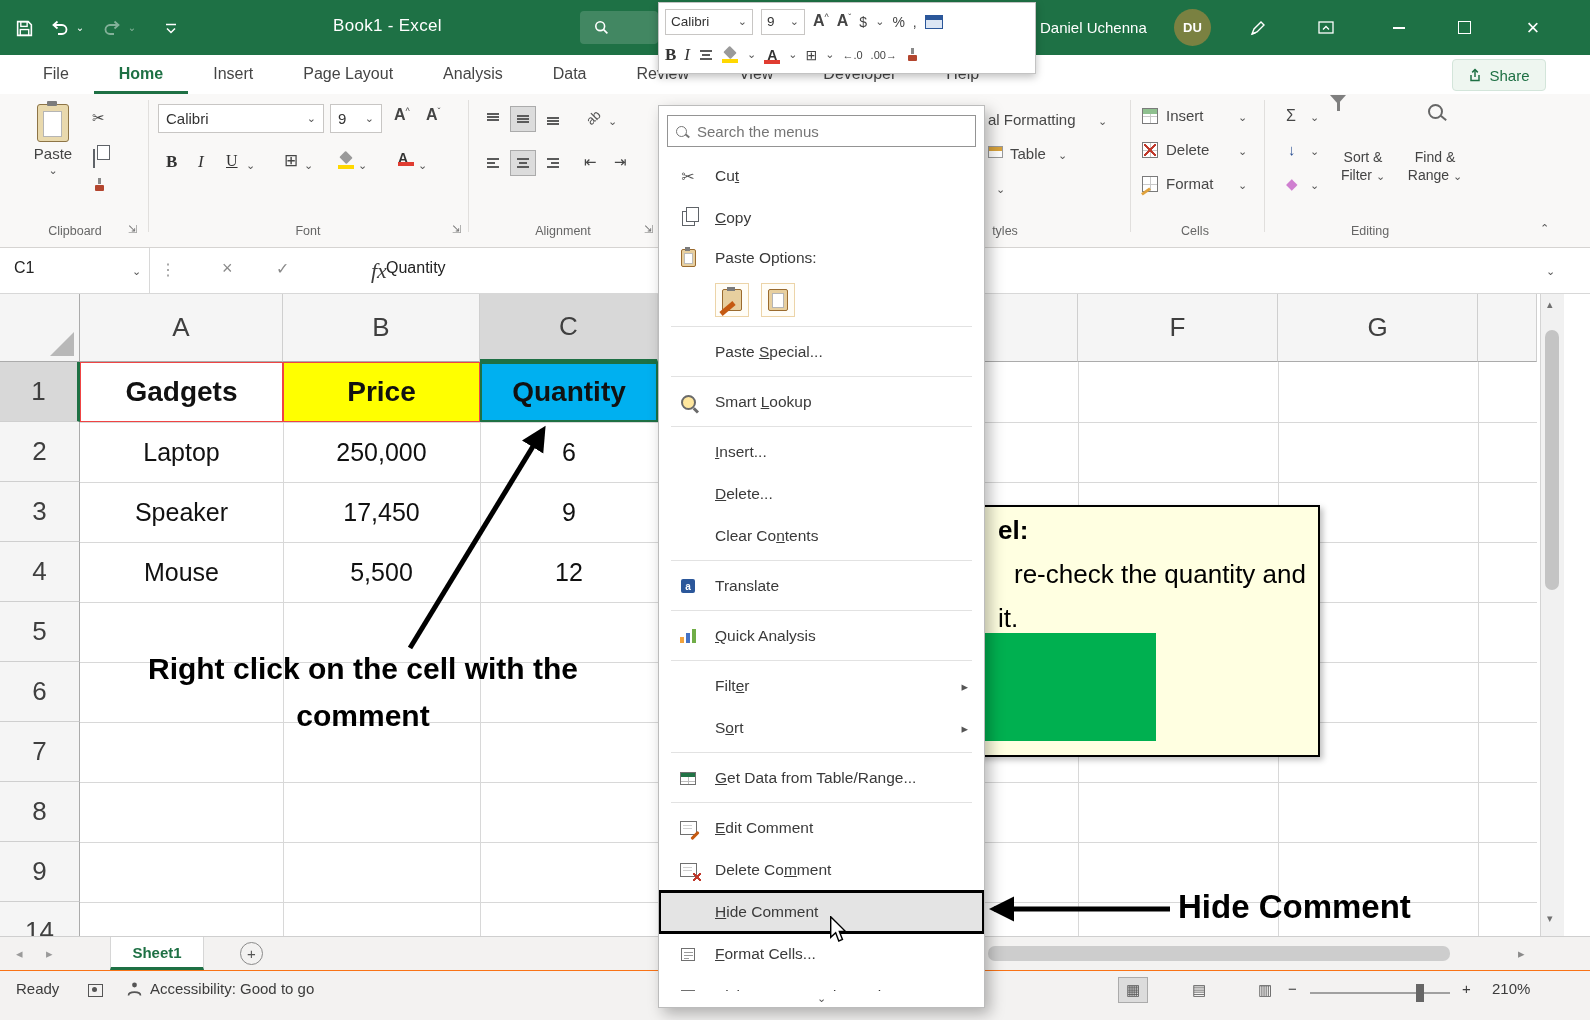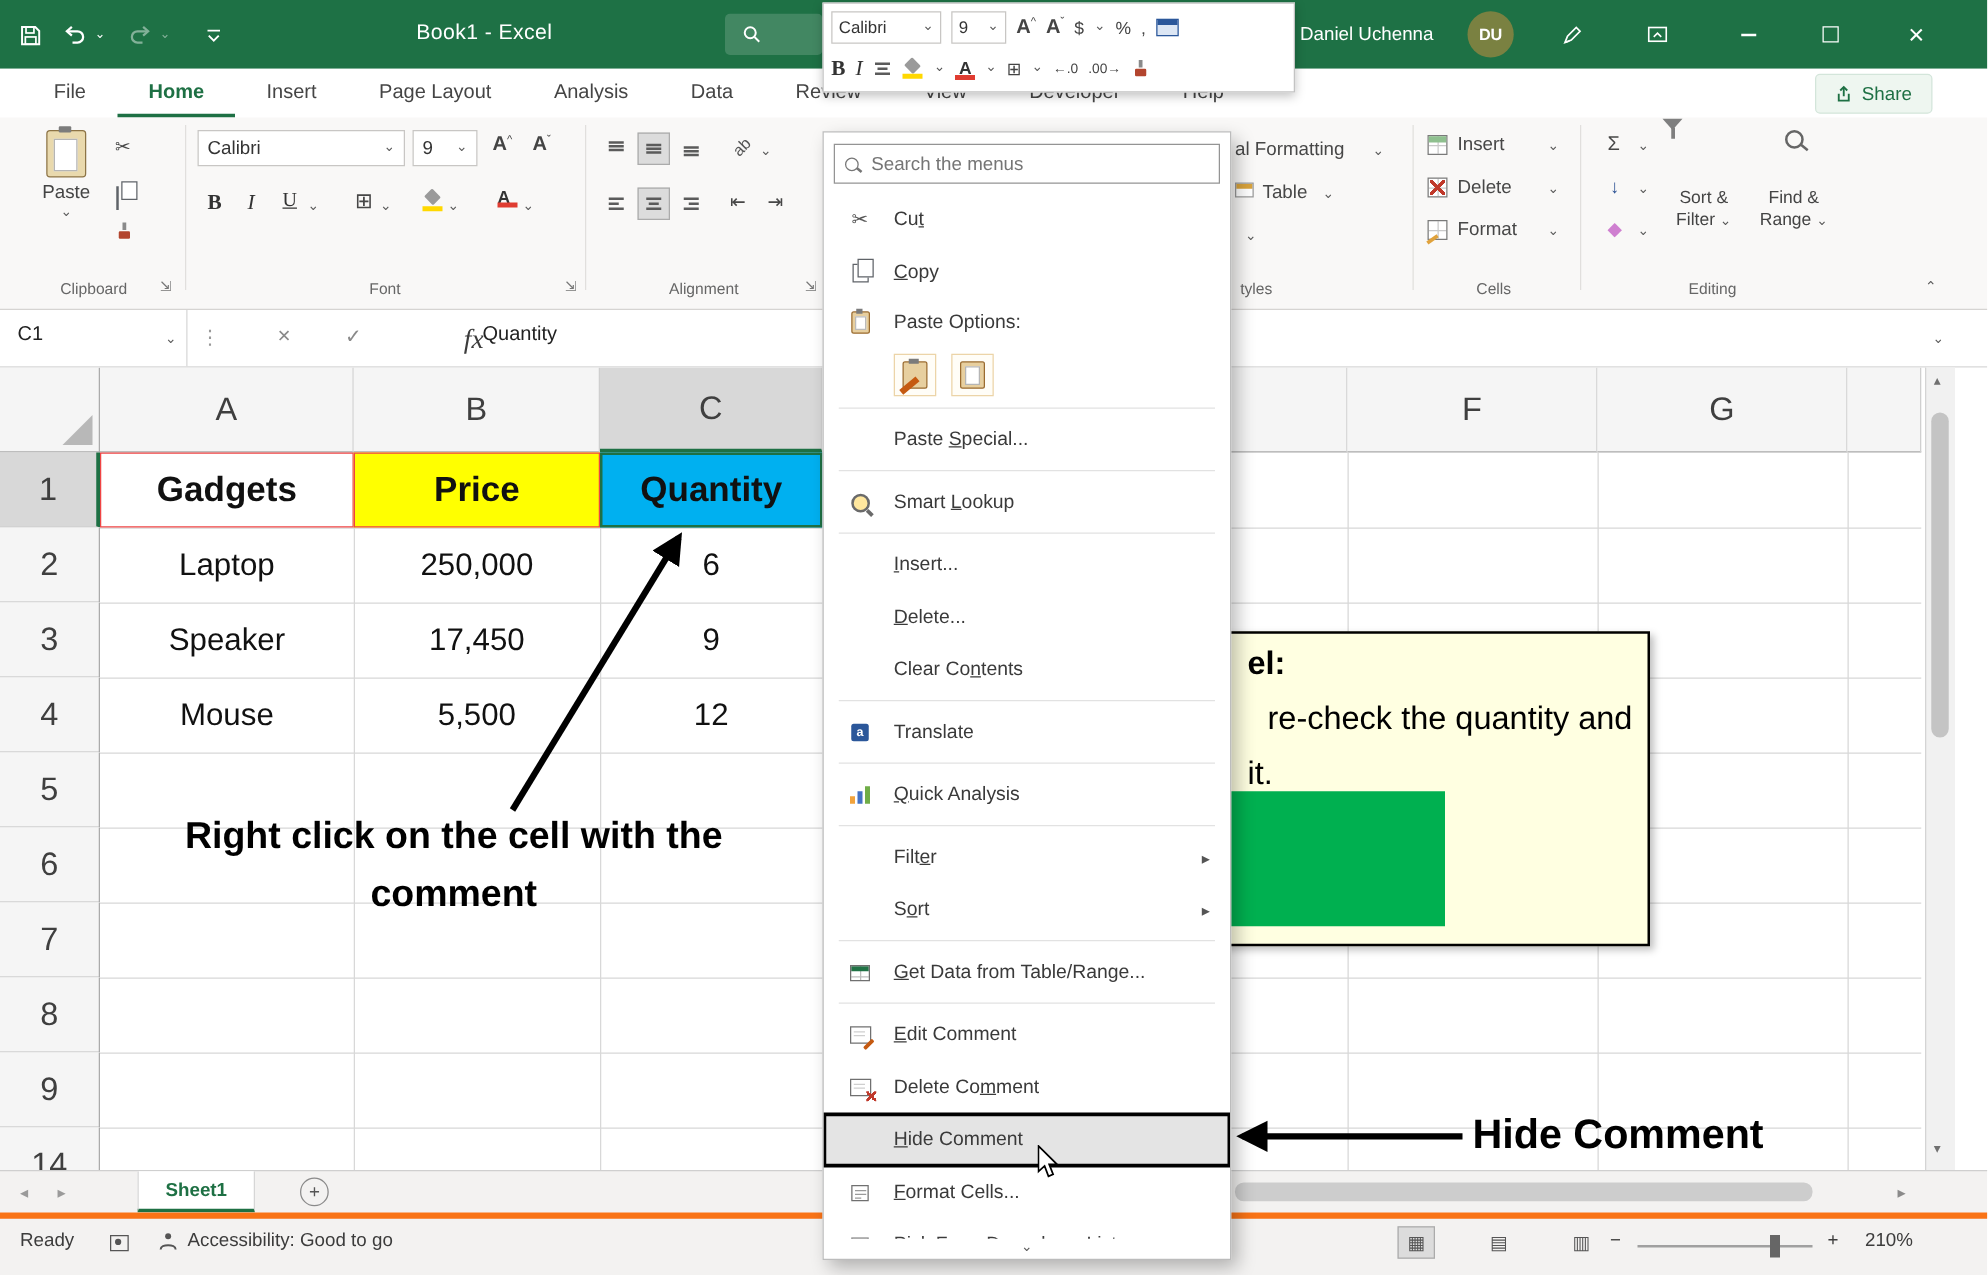--- a/index.html
+++ b/index.html
@@ -199,21 +199,21 @@
   .sheetbar{position:absolute;left:0;top:936px;width:1590px;height:34px;background:#f3f2f1;
             border-top:1px solid #cfcfcf;box-sizing:border-box;z-index:40;}
   .sheettab{position:absolute;left:110px;top:0;width:94px;height:33px;background:#fff;
             border-left:1px solid #d6d6d6;border-right:1px solid #d6d6d6;border-bottom:3px solid #1e7044;
             box-sizing:border-box;display:flex;align-items:center;justify-content:center;
             color:#1e7044;font-weight:700;font-size:15px;}
   .addsheet{position:absolute;left:240px;top:5px;width:23px;height:23px;border:1px solid #8a8a8a;border-radius:50%;
             display:flex;align-items:center;justify-content:center;color:#555;font-size:15px;box-sizing:border-box;}
   .hthumb{position:absolute;left:988px;top:9px;width:462px;height:15px;background:#cdcdcd;border-radius:7px;}
   .statusbar{position:absolute;left:0;top:970px;width:1590px;height:50px;background:#f3f2f1;
-             border-top:5px solid #f97316;box-sizing:border-box;z-index:40;}
+             border-top:1px solid #f97316;box-sizing:border-box;z-index:40;}
   .st-txt{position:absolute;top:9px;font-size:15px;color:#3c3c3c;}
   .viewbtn{position:absolute;top:6px;width:30px;height:26px;display:flex;align-items:center;justify-content:center;
            font-size:15px;color:#555;}
   .viewbtn.on{background:#dcdcdc;border:1px solid #ababab;box-sizing:border-box;}
   .ztrack{position:absolute;left:1310px;top:21px;width:140px;height:2px;background:#a0a0a0;}
   .zthumb{position:absolute;left:1416px;top:13px;width:8px;height:18px;background:#666;}
   .ic-macro{position:absolute;left:88px;top:13px;width:13px;height:11px;border:1px solid #555;}
   .ic-macro::after{content:"";position:absolute;left:3px;top:2px;width:5px;height:5px;background:#555;border-radius:50%;}
 </style>
 </head>

